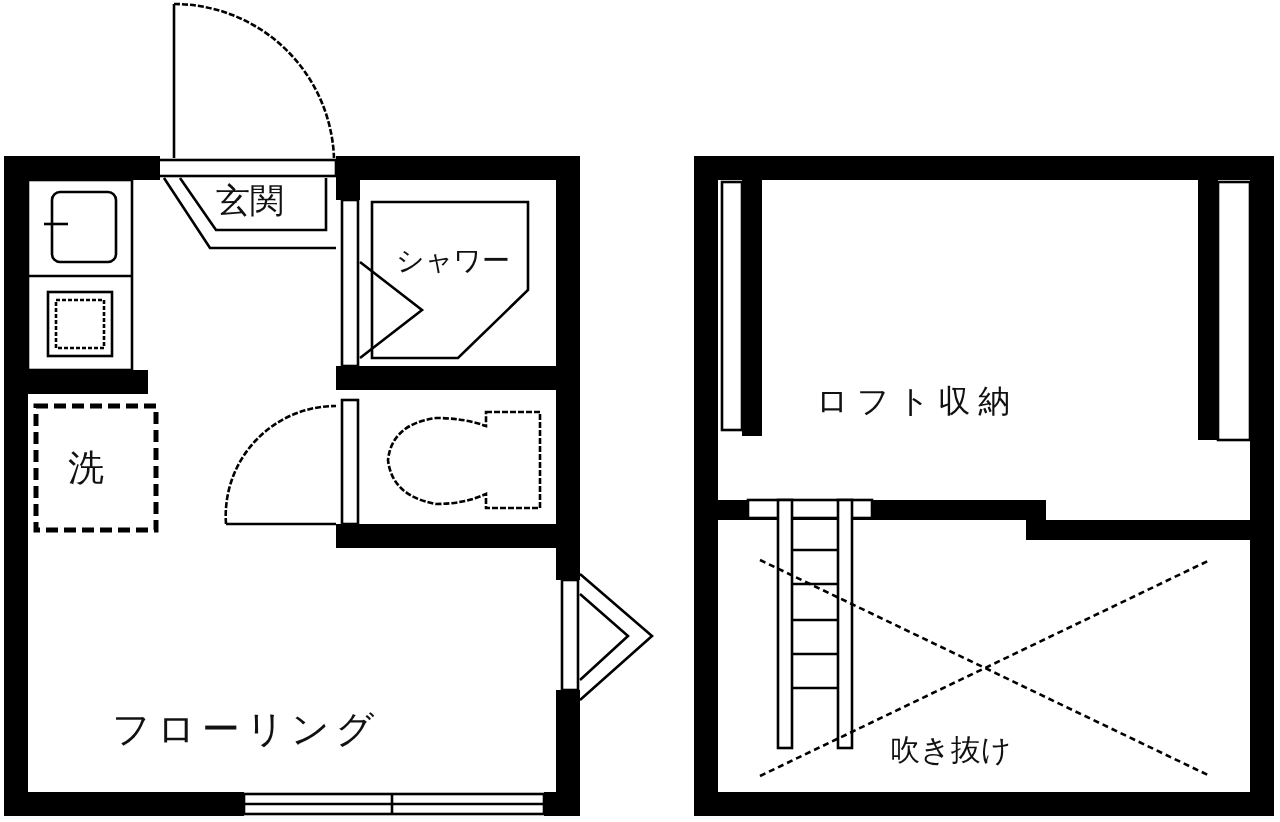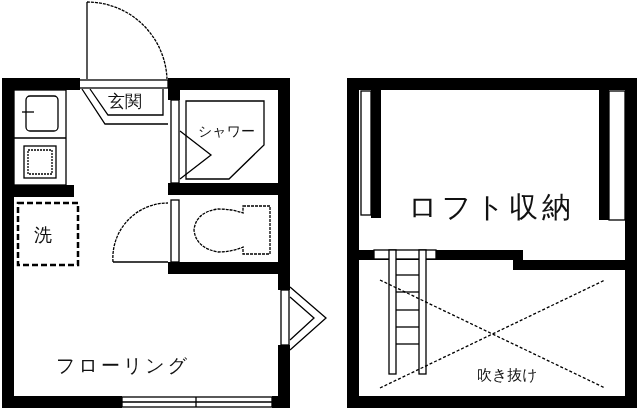--- a/index.html
+++ b/index.html
@@ -92,15 +92,15 @@
 
       <line x1="380" y1="280" x2="605" y2="388" stroke-dasharray="3 2"></line>
       <line x1="380" y1="388" x2="605" y2="280" stroke-dasharray="3 2"></line>
     </g>
   </svg>
 
   <span class="lbl" style="left:108px;top:93px;font-size:17px;">玄関</span>
   <span class="lbl" style="left:198px;top:124px;font-size:14px;text-align:center;">シャワー</span>
   <span class="lbl" style="left:34px;top:226px;font-size:18px;">洗</span>
   <span class="lbl" style="left:56px;top:356px;font-size:19px;letter-spacing:3px;">フローリング</span>
-  <span class="lbl" style="left:408px;top:193px;font-size:29px;letter-spacing:4px;">ロフト収納</span>
-  <span class="lbl" style="left:445px;top:368px;font-size:15px;margin-left:32px;">吹き抜け</span>
+  <span class="lbl" style="left:408px;top:193px;font-size:16px;letter-spacing:4px;">ロフト収納</span>
+  <span class="lbl" style="left:445px;top:368px;font-size:15px;">吹き抜け</span>
 </div>
 
 </body></html>

